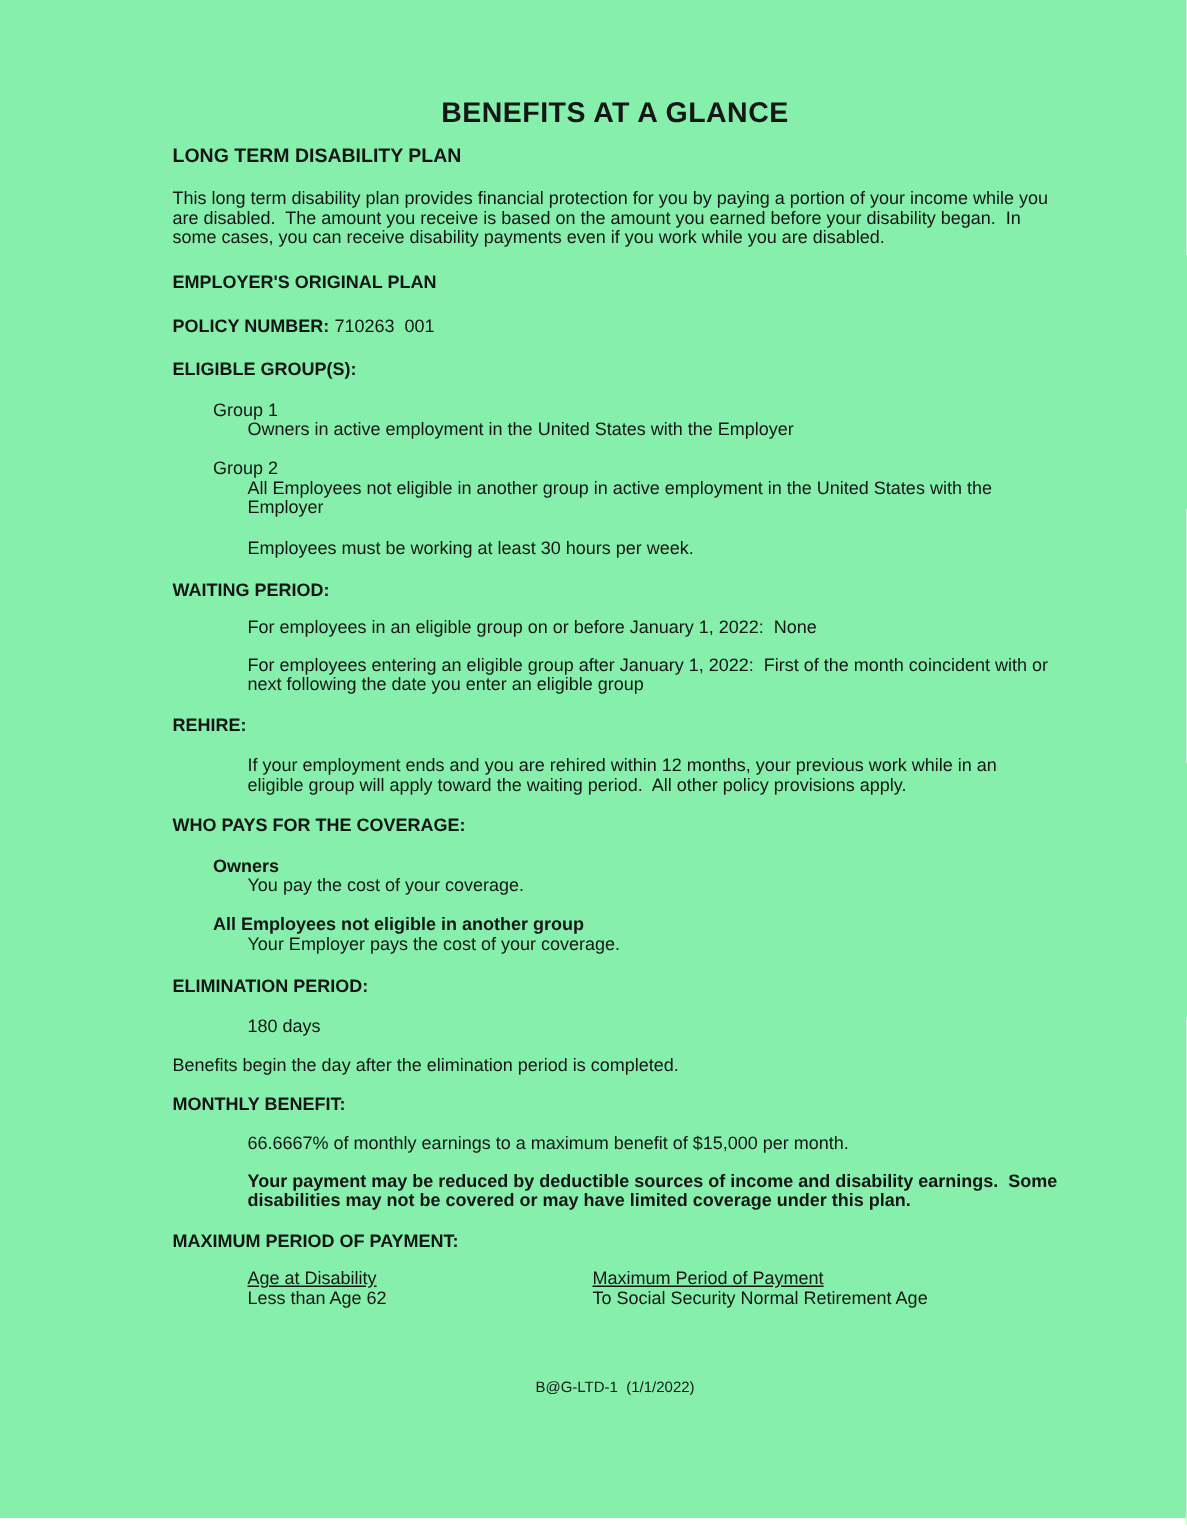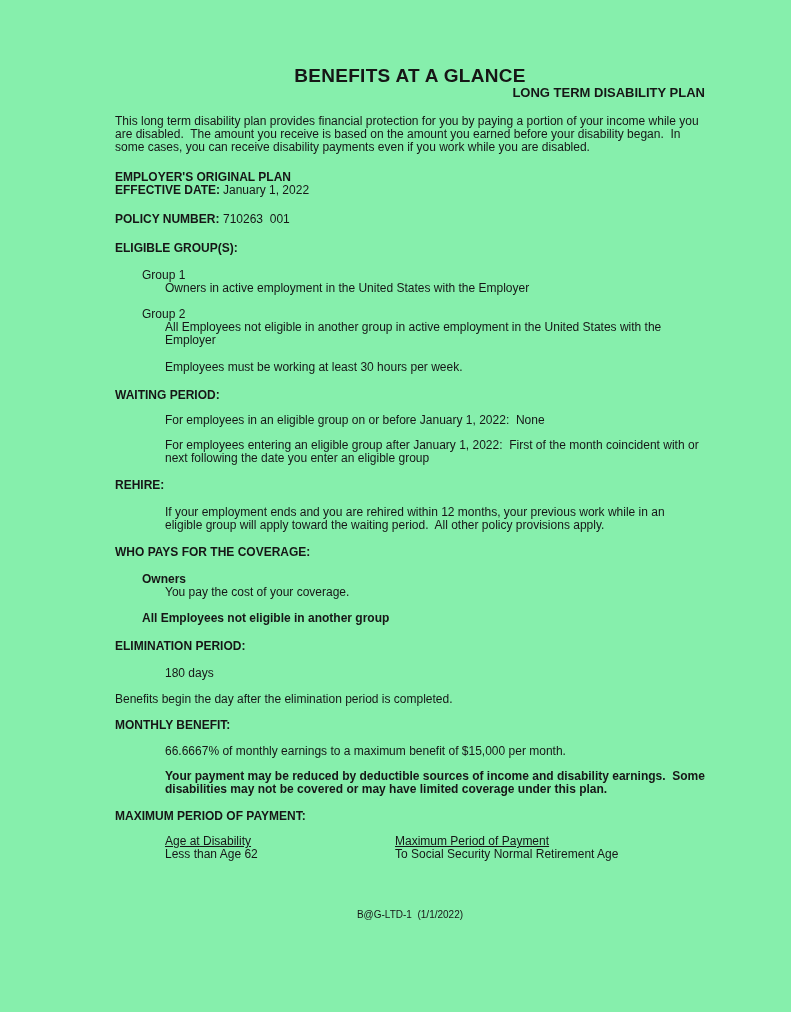--- a/index.html
+++ b/index.html
@@ -24,24 +24,25 @@
   [data-bind] { white-space: pre-wrap; }
 
   .title {
     text-align: center;
     font-weight: bold;
     font-size: 19px;
     line-height: 20px;
     letter-spacing: 0.3px;
   }
   .subtitle {
-    text-align: right;
+    text-align: left;
     font-weight: bold;
     font-size: 13px;
     line-height: 14px;
+    margin-top: 11px;
   }
   .bold { font-weight: bold; }
   p, .block { margin: 0; }
 
   .ind1 { margin-left: 27px; }  
   .ind2 { margin-left: 50px; }  
   .w-intro { max-width: 590px; }
   .w-body  { max-width: 540px; }
   .mt12 { margin-top: 12px; }
   .mt13 { margin-top: 13px; }
@@ -73,23 +74,20 @@
 <div class="page">
   <div class="content">
 
     <div class="title" data-bind="title">BENEFITS AT A GLANCE</div>
     <div class="subtitle" data-bind="subtitle">LONG TERM DISABILITY PLAN</div>
 
     <p class="block w-intro mt15" data-bind="intro">This long term disability plan provides financial protection for you by paying a portion of your income while you are disabled.  The amount you receive is based on the amount you earned before your disability began.  In some cases, you can receive disability payments even if you work while you are disabled.</p>
 
     <div class="block mt17">
       <div class="bold" data-bind="employer_plan.heading">EMPLOYER'S ORIGINAL PLAN</div>
-      <div>
-        <span class="kv-label" data-bind="employer_plan.effective_date.label">EFFECTIVE DATE:</span><span data-bind="employer_plan.effective_date.value">January 1, 2022</span>
-      </div>
     </div>
 
     <div class="block mt16">
       <span class="kv-label" data-bind="employer_plan.policy_number.label">POLICY NUMBER:</span><span data-bind="employer_plan.policy_number.value">710263  001</span>
     </div>
 
     <div class="bold mt16" data-bind="eligible_groups.heading">ELIGIBLE GROUP(S):</div>
 
     <div class="block mt14">
       <div class="ind1" data-bind="eligible_groups.groups.0.name">Group 1</div>
@@ -112,20 +110,21 @@
 
     <div class="bold mt14" data-bind="who_pays.heading">WHO PAYS FOR THE COVERAGE:</div>
 
     <div class="block mt14">
       <div class="ind1 bold" data-bind="who_pays.entries.0.group">Owners</div>
       <div class="ind2 w-body" data-bind="who_pays.entries.0.text">You pay the cost of your coverage.</div>
     </div>
 
     <div class="block mt13">
       <div class="ind1 bold" data-bind="who_pays.entries.1.group">All Employees not eligible in another group</div>
+      <div class="ind2 w-body" data-bind="who_pays.entries.1.text">Your Employer pays the cost of your coverage.</div>
     </div>
 
     <div class="bold mt15" data-bind="elimination_period.heading">ELIMINATION PERIOD:</div>
     <p class="block ind2 w-body mt14" data-bind="elimination_period.value">180 days</p>
     <p class="block w-intro mt13" data-bind="elimination_period.note">Benefits begin the day after the elimination period is completed.</p>
 
     <div class="bold mt13" data-bind="monthly_benefit.heading">MONTHLY BENEFIT:</div>
     <p class="block ind2 w-body mt13" data-bind="monthly_benefit.text">66.6667% of monthly earnings to a maximum benefit of $15,000 per month.</p>
     <p class="block ind2 w-body bold mt12" data-bind="monthly_benefit.warning">Your payment may be reduced by deductible sources of income and disability earnings.  Some disabilities may not be covered or may have limited coverage under this plan.</p>
 

